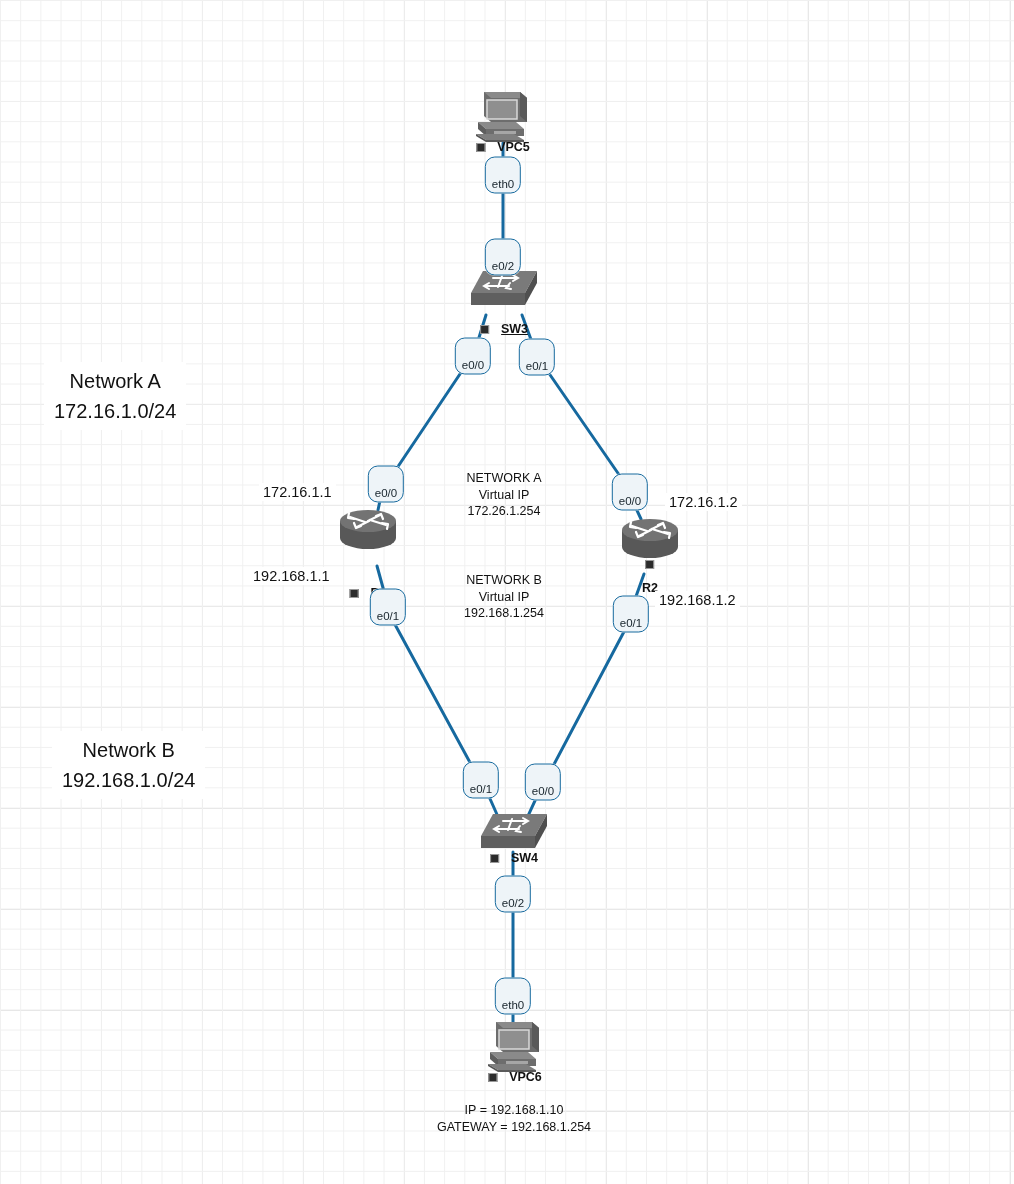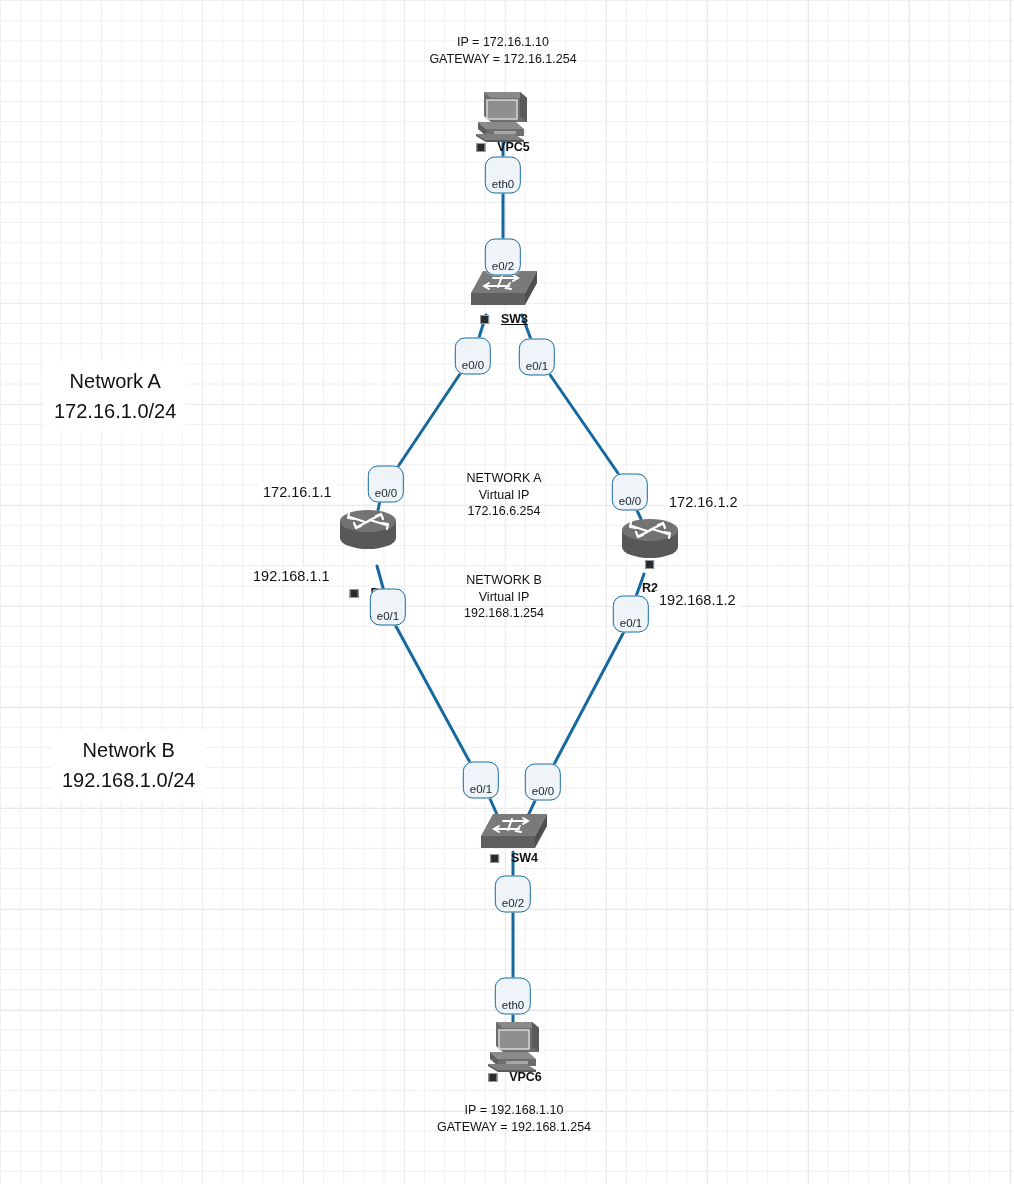--- a/index.html
+++ b/index.html
@@ -180,21 +180,21 @@
         <g fill="none" stroke="#ffffff" stroke-width="2" stroke-linecap="round">
           <path d="M26,11 L50,11"></path>
           <path d="M46,8 L51,11 L46,14"></path>
           <path d="M18,19 L42,19"></path>
           <path d="M22,16 L17,19 L22,22"></path>
           <path d="M35,9 L31,20"></path>
           <path d="M43,16 L39,21 L44,22"></path>
         </g>
       </svg>
     </div>
-    <div class="namerow" style="top:21px;text-decoration:underline;">
+    <div class="namerow" style="top:31px;text-decoration:underline;">
       <span class="bullet"></span>
       <span>SW3</span>
     </div>
   </div>
 
   <div class="node" style="left:368px; top:533px;">
     <div class="glyph" style="left:0px; top:0px;">
       <svg width="62" height="46" viewBox="0 0 62 46">
         <path d="M3,13 L3,30 A28,11 0 0 0 59,30 L59,13 Z" fill="#585858"></path>
         <ellipse cx="31" cy="13" rx="28" ry="11" fill="#737373"></ellipse>
@@ -289,34 +289,30 @@
   <div class="port" style="left:537px; top:357px;"><span>e0/1</span></div>
   <div class="port" style="left:386px; top:484px;"><span>e0/0</span></div>
   <div class="port" style="left:630px; top:492px;"><span>e0/0</span></div>
   <div class="port" style="left:388px; top:607px;"><span>e0/1</span></div>
   <div class="port" style="left:631px; top:614px;"><span>e0/1</span></div>
   <div class="port" style="left:481px; top:780px;"><span>e0/1</span></div>
   <div class="port" style="left:543px; top:782px;"><span>e0/0</span></div>
   <div class="port" style="left:513px; top:894px;"><span>e0/2</span></div>
   <div class="port" style="left:513px; top:996px;"><span>eth0</span></div>
 
-  <div class="annot center small" style="left:503px; top:34px;">
-    <div>IP = 172.16.1.10</div>
-    <div>GATEWAY = 172.16.1.254</div>
-  </div>
 
   <div class="annot center small" style="left:514px; top:1102px;">
     <div>IP = 192.168.1.10</div>
     <div>GATEWAY = 192.168.1.254</div>
   </div>
 
   <div class="annot center small" style="left:504px; top:470px;">
     <div>NETWORK A</div>
     <div>Virtual IP</div>
-    <div>172.16.6.254</div>
+    <div>172.26.1.254</div>
   </div>
 
   <div class="annot center small" style="left:504px; top:572px;">
     <div>NETWORK B</div>
     <div>Virtual IP</div>
     <div>192.168.1.254</div>
   </div>
 
   <div class="ipchip" style="left:259px; top:483px;"><span>172.16.1.1</span></div>
   <div class="ipchip" style="left:665px; top:493px;"><span>172.16.1.2</span></div>

